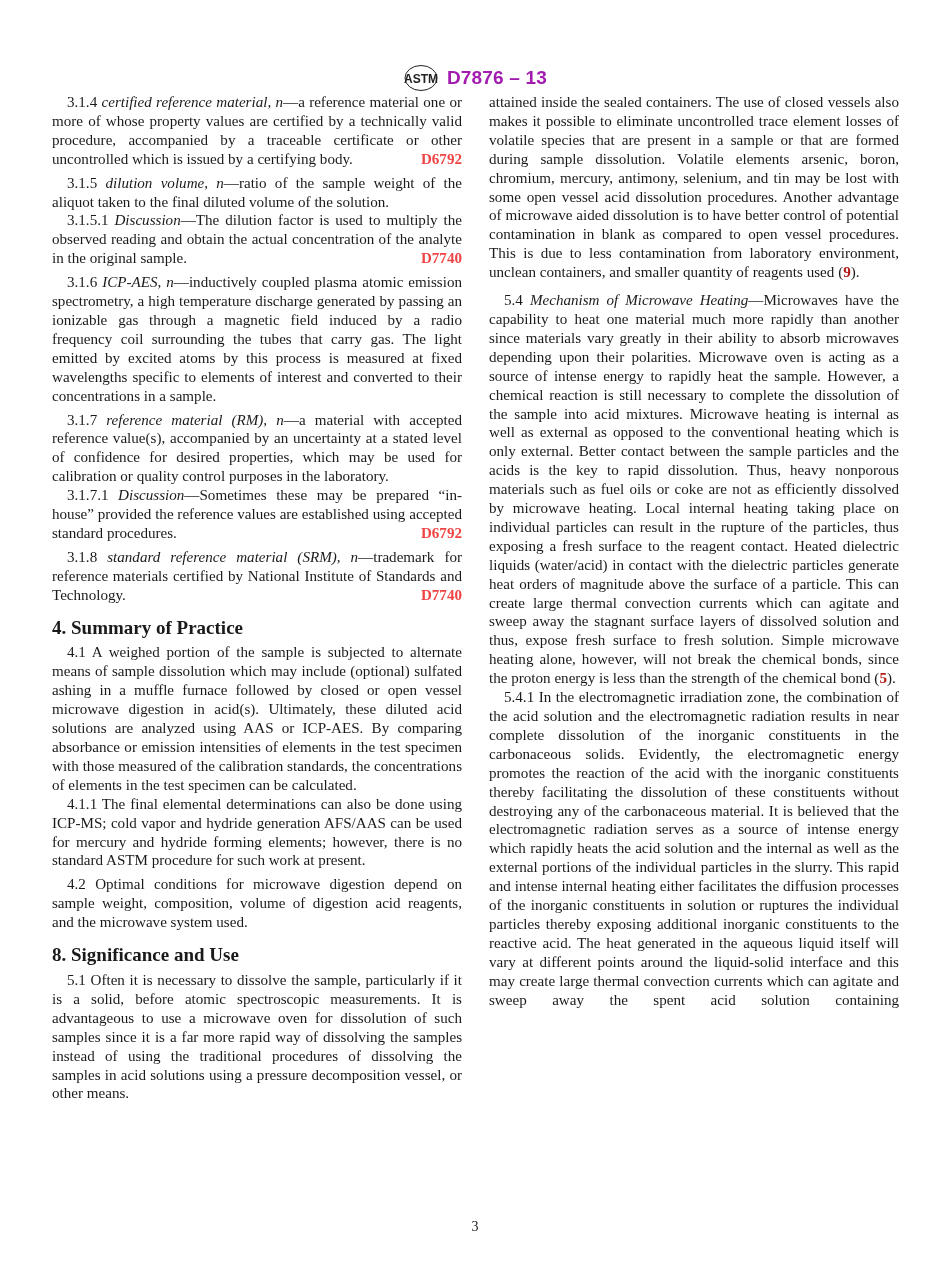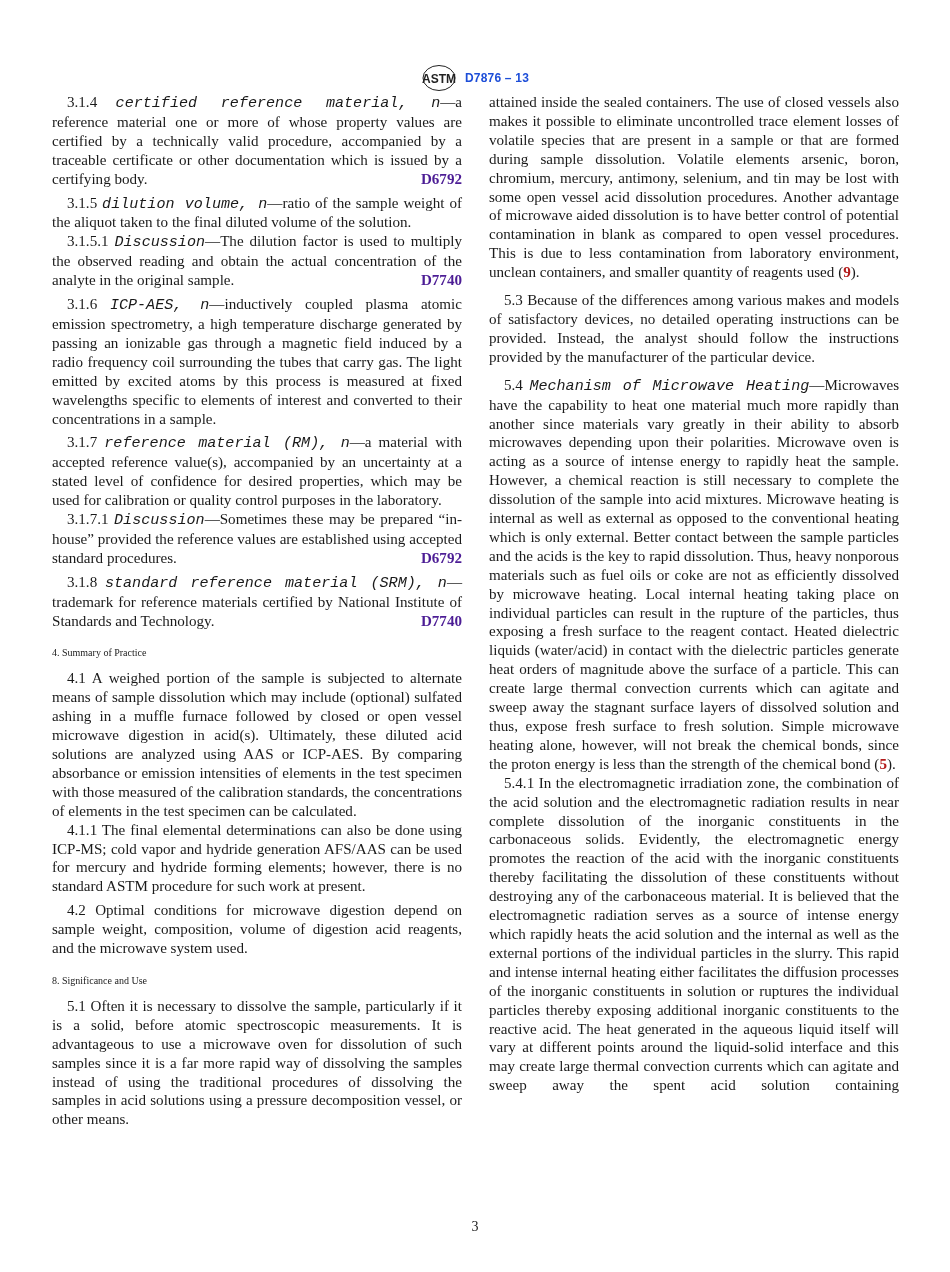--- a/index.html
+++ b/index.html
@@ -1,46 +1,46 @@
 <!DOCTYPE html>
 <html><head>
 <meta charset="utf-8">
 <style>
   html, body { margin: 0; padding: 0; background: #ffffff; }
   body { width: 950px; height: 1272px; position: relative; overflow: hidden; color: #1a1a1a;
          font-family: "Liberation Serif", "DejaVu Serif", serif; }
   .header { position: absolute; top: 55px; left: 0; width: 950px; height: 30px; display: flex; justify-content: center; align-items: center; margin-top: 8px; }
   .logo { width: 36px; height: 28px; margin-right: 8px; }
-  .docid { font-family: "Liberation Sans", "DejaVu Sans", sans-serif; font-weight: bold; font-size: 12px; color: #1d4ed8; letter-spacing: 0.2px; }
+  .docid { font-family: "Liberation Sans", "DejaVu Sans", sans-serif; font-weight: bold; font-size: 19px; color: #a21caf; letter-spacing: 0.2px; }
   .col { position: absolute; top: 93px; width: 410px; font-size: 15.1px; line-height: 18.9px; text-align: justify; }
   .col.left { left: 52px; }
   .col.right { left: 489px; }
   .p { text-indent: 15px; margin: 0; }
   .gap { margin-top: 5px; }
-  .ref { color: #4c1d95; font-weight: bold; float: right; }
+  .ref { color: #ef4444; font-weight: bold; float: right; }
   .cite { color: #b31b1b; font-weight: bold; }
-  .sec { font-weight: normal; font-size: 10px; margin: 14px 0 6px 0; text-indent: 0; }
-  .it { font-style: italic; font-family: Liberation Mono, monospace; }
+  .sec { font-weight: bold; font-size: 19px; margin: 14px 0 6px 0; text-indent: 0; }
+  .it { font-style: italic; }
   .lastline { text-align-last: justify; }
   .pageno { position: absolute; top: 1219px; left: 0; width: 950px; text-align: center; font-size: 14px; }
 </style>
 </head>
 <body>
 
 <div class="header">
   <svg class="logo" viewBox="0 0 36 28">
     <ellipse cx="18" cy="14" rx="16" ry="12.5" fill="none" stroke="#222" stroke-width="1"></ellipse>
     <text x="18" y="19" text-anchor="middle" font-family="Liberation Sans, sans-serif" font-weight="bold" font-size="12" fill="#222">ASTM</text>
   </svg>
   <span class="docid">D7876 – 13</span>
 </div>
 
 <div class="col left">
   <p class="p">
-    <span>3.1.4 </span><span class="it">certified reference material, n</span><span>—a reference material one or more of whose property values are certified by a technically valid procedure, accompanied by a traceable certificate or other documentation which is issued by a certifying body.</span>
+    <span>3.1.4 </span><span class="it">certified reference material, n</span><span>—a reference material one or more of whose property values are certified by a technically valid procedure, accompanied by a traceable certificate or other uncontrolled which is issued by a certifying body.</span>
     <span class="ref">D6792</span>
   </p>
   <p class="p gap">
     <span>3.1.5 </span><span class="it">dilution volume, n</span><span>—ratio of the sample weight of the aliquot taken to the final diluted volume of the solution.</span>
   </p>
   <p class="p">
     <span>3.1.5.1 </span><span class="it">Discussion</span><span>—The dilution factor is used to multiply the observed reading and obtain the actual concentration of the analyte in the original sample.</span>
     <span class="ref">D7740</span>
   </p>
   <p class="p gap">
@@ -62,20 +62,19 @@
   <p class="p">4.1.1 The final elemental determinations can also be done using ICP-MS; cold vapor and hydride generation AFS/AAS can be used for mercury and hydride forming elements; however, there is no standard ASTM procedure for such work at present.</p>
   <p class="p gap">4.2  Optimal conditions for microwave digestion depend on sample weight, composition, volume of digestion acid reagents, and the microwave system used.</p>
   <div class="sec">8. Significance and Use</div>
   <p class="p">5.1  Often it is necessary to dissolve the sample, particularly if it is a solid, before atomic spectroscopic measurements. It is advantageous to use a microwave oven for dissolution of such samples since it is a far more rapid way of dissolving the samples instead of using the traditional procedures of dissolving the samples in acid solutions using a pressure decomposition vessel, or other means.</p>
 </div>
 
 <div class="col right">
   <p class="p" style="text-indent:0">
     <span>attained inside the sealed containers. The use of closed vessels also makes it possible to eliminate uncontrolled trace element losses of volatile species that are present in a sample or that are formed during sample dissolution. Volatile elements arsenic, boron, chromium, mercury, antimony, selenium, and tin may be lost with some open vessel acid dissolution procedures. Another advantage of microwave aided dissolution is to have better control of potential contamination in blank as compared to open vessel procedures. This is due to less contamination from laboratory environment, unclean containers, and smaller quantity of reagents used (</span><span class="cite">9</span><span>).</span>
   </p>
-  <p class="p gap" style="margin-top:9px">5.3 Because of the differences among various makes and models of satisfactory devices, no detailed operating instructions can be provided. Instead, the analyst should follow the instructions provided by the manufacturer of the particular device.</p>
   <p class="p gap" style="margin-top:9px">
     <span>5.4 </span><span class="it">Mechanism of Microwave Heating</span><span>—Microwaves have the capability to heat one material much more rapidly than another since materials vary greatly in their ability to absorb microwaves depending upon their polarities. Microwave oven is acting as a source of intense energy to rapidly heat the sample. However, a chemical reaction is still necessary to complete the dissolution of the sample into acid mixtures. Microwave heating is internal as well as external as opposed to the conventional heating which is only external. Better contact between the sample particles and the acids is the key to rapid dissolution. Thus, heavy nonporous materials such as fuel oils or coke are not as efficiently dissolved by microwave heating. Local internal heating taking place on individual particles can result in the rupture of the particles, thus exposing a fresh surface to the reagent contact. Heated dielectric liquids (water/acid) in contact with the dielectric particles generate heat orders of magnitude above the surface of a particle. This can create large thermal convection currents which can agitate and sweep away the stagnant surface layers of dissolved solution and thus, expose fresh surface to fresh solution. Simple microwave heating alone, however, will not break the chemical bonds, since the proton energy is less than the strength of the chemical bond (</span><span class="cite">5</span><span>).</span>
   </p>
   <p class="p lastline">5.4.1  In the electromagnetic irradiation zone, the combination of the acid solution and the electromagnetic radiation results in near complete dissolution of the inorganic constituents in the carbonaceous solids. Evidently, the electromagnetic energy promotes the reaction of the acid with the inorganic constituents thereby facilitating the dissolution of these constituents without destroying any of the carbonaceous material. It is believed that the electromagnetic radiation serves as a source of intense energy which rapidly heats the acid solution and the internal as well as the external portions of the individual particles in the slurry. This rapid and intense internal heating either facilitates the diffusion processes of the inorganic constituents in solution or ruptures the individual particles thereby exposing additional inorganic constituents to the reactive acid. The heat generated in the aqueous liquid itself will vary at different points around the liquid-solid interface and this may create large thermal convection currents which can agitate and sweep away the spent acid solution containing</p>
 </div>
 
 <div class="pageno">3</div>
 
 </body></html>

